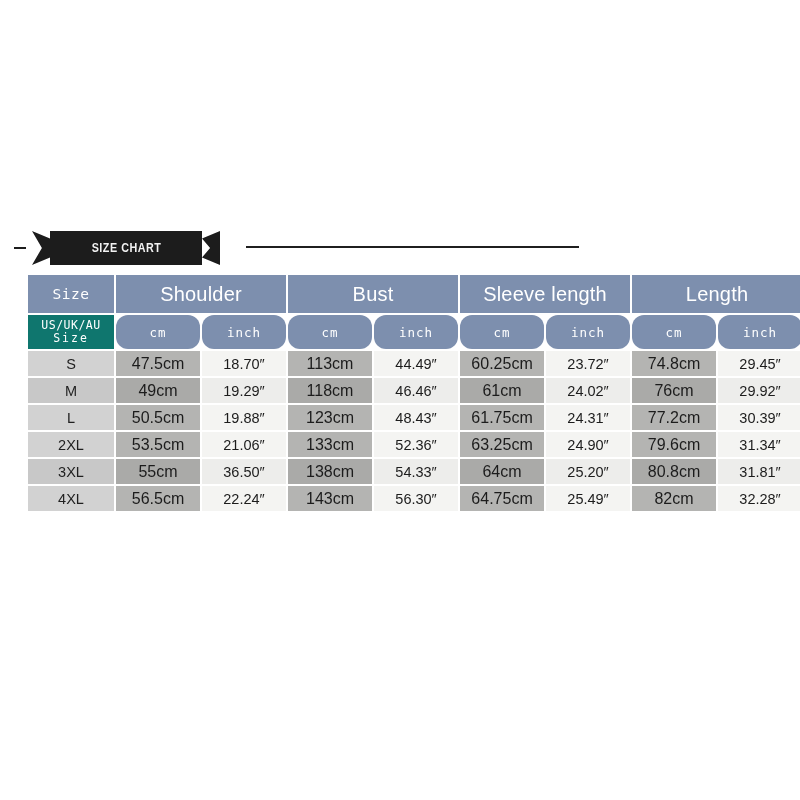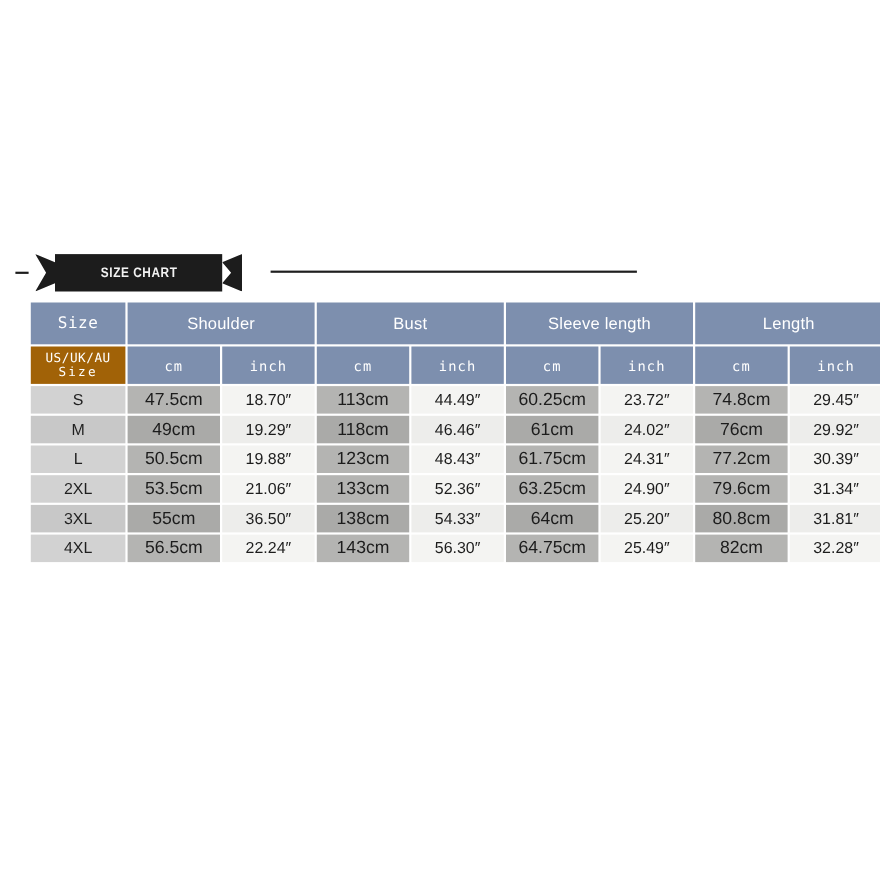--- a/index.html
+++ b/index.html
@@ -79,47 +79,48 @@
     padding: 0;
     text-align: center;
     vertical-align: middle;
     font-weight: normal;
   }
   
   .grp {
     background: #7d8fae;
     color: #ffffff;
     height: 38px;
-    font-size: 15px;
+    font-size: 20px;
     font-weight: bold;
     letter-spacing: 0.2px;
     margin-top: 37px;
   }
   
   .unit {
     background: #7d8fae;
     color: #ffffff;
     height: 34px;
     font-family: "DejaVu Sans Mono", "Liberation Mono", monospace;
     font-size: 12.5px;
     font-weight: bold;
     letter-spacing: 1px;
+    border-radius: 12px;
   }
   
   .corner-top {
     background: #7d8fae;
     color: #ffffff;
     height: 38px;
     font-size: 14.5px;
     font-weight: bold;
     font-family: "DejaVu Sans Mono", "Liberation Mono", monospace;
     letter-spacing: 0.5px;
   }
   .corner-bot {
-    background: #a16207;
+    background: #0f766e;
     color: #ffffff;
     height: 34px;
     font-family: "DejaVu Sans Mono", "Liberation Mono", monospace;
     font-size: 11.5px;
     font-weight: bold;
     line-height: 1.15;
     letter-spacing: 0.5px;
   }
   .corner-bot .l2 { letter-spacing: 2px; }
 

